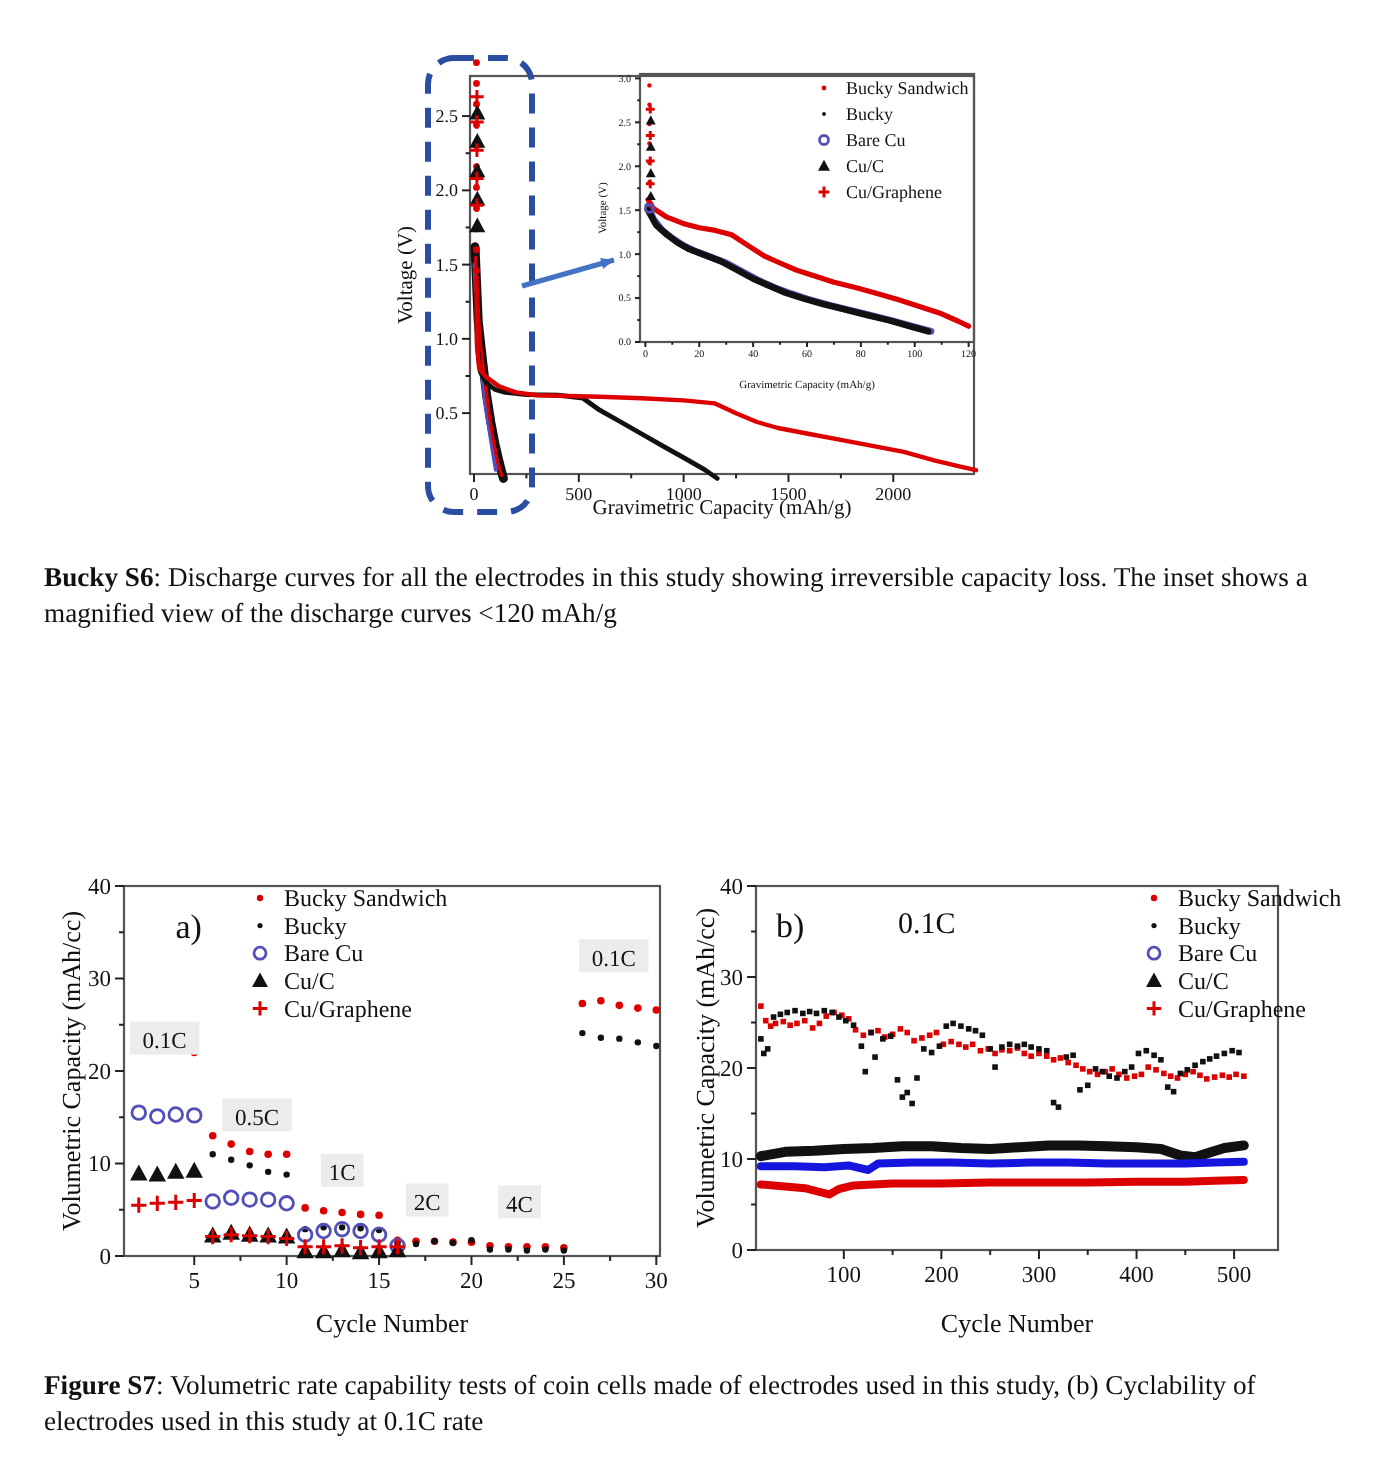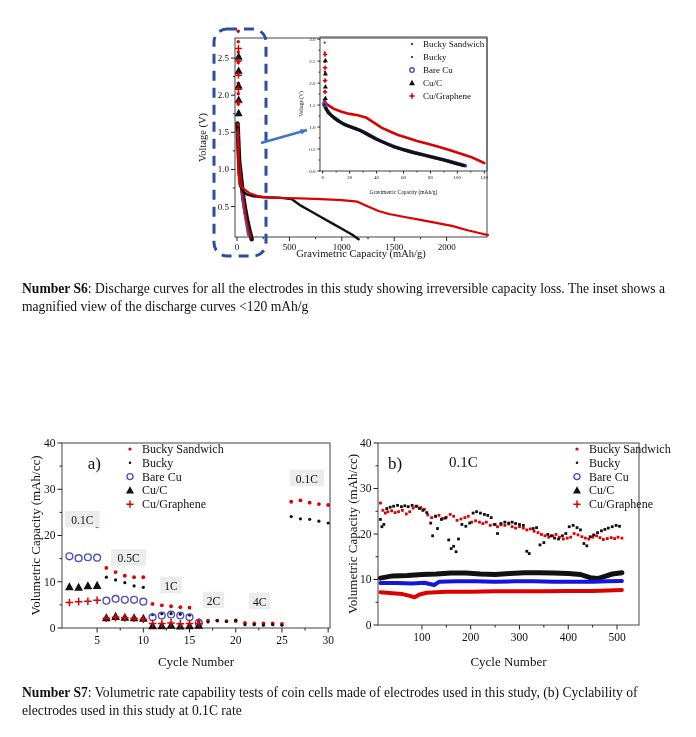--- a/index.html
+++ b/index.html
@@ -179,21 +179,21 @@
         <circle cx="217" cy="58" r="2.25" fill="none" stroke="#5050b8" stroke-width="1.4"></circle>
         <text x="228" y="61.06" font-size="9" text-anchor="start">Bare Cu</text>
         <path d="M217 67.85 L219.9925 73.3625 L214.0075 73.3625 Z" fill="#111111"></path>
         <text x="228" y="74.06" font-size="9" text-anchor="start">Cu/C</text>
         <path d="M214.3 84 H219.7 M217 81.3 V86.7" stroke="#dd0000" stroke-width="1.5" fill="none"></path>
         <text x="228" y="87.06" font-size="9" text-anchor="start">Cu/Graphene</text>
       </g>
     </g>
   </svg>
 
-<p class="caption" style="top:280px"><b>Number S6</b><span>: Discharge curves for all the electrodes in this study showing irreversible capacity loss. The inset shows a magnified view of the discharge curves &lt;120 mAh/g</span></p>
+<p class="caption" style="top:280px"><b>Bucky S6</b><span>: Discharge curves for all the electrodes in this study showing irreversible capacity loss. The inset shows a magnified view of the discharge curves &lt;120 mAh/g</span></p>
 
 <svg id="fig-s7a" class="fig-svg" style="left:30px;top:438px" width="318" height="242" viewBox="0 0 318 242">
     <g>
       <rect x="32" y="5" width="268" height="185" fill="none" stroke="#555555" stroke-width="1.1"></rect>
       <g stroke="#222" stroke-width="1">
         <line x1="67.11724137931034" y1="190" x2="67.11724137931034" y2="194.5"></line>
         <line x1="90.22068965517241" y1="190" x2="90.22068965517241" y2="192.475"></line>
         <line x1="113.32413793103449" y1="190" x2="113.32413793103449" y2="194.5"></line>
         <line x1="136.42758620689654" y1="190" x2="136.42758620689654" y2="192.475"></line>
         <line x1="159.53103448275863" y1="190" x2="159.53103448275863" y2="194.5"></line>
@@ -560,13 +560,13 @@
         <circle cx="229" cy="38.6" r="3" fill="none" stroke="#5050b8" stroke-width="1.4"></circle>
         <text x="241" y="42.68" font-size="12" text-anchor="start">Bare Cu</text>
         <path d="M229 48.2 L232.99 55.550000000000004 L225.01 55.550000000000004 Z" fill="#111111"></path>
         <text x="241" y="56.480000000000004" font-size="12" text-anchor="start">Cu/C</text>
         <path d="M225.4 66.2 H232.6 M229 62.6 V69.8" stroke="#dd0000" stroke-width="1.5" fill="none"></path>
         <text x="241" y="70.28" font-size="12" text-anchor="start">Cu/Graphene</text>
       </g>
     </g>
   </svg>
 
-<p class="caption" style="top:684px"><b>Number S7</b><span>: Volumetric rate capability tests of coin cells made of electrodes used in this study, (b) Cyclability of electrodes used in this study at 0.1C rate</span></p>
+<p class="caption" style="top:684px"><b>Figure S7</b><span>: Volumetric rate capability tests of coin cells made of electrodes used in this study, (b) Cyclability of electrodes used in this study at 0.1C rate</span></p>
 
 </body></html>

